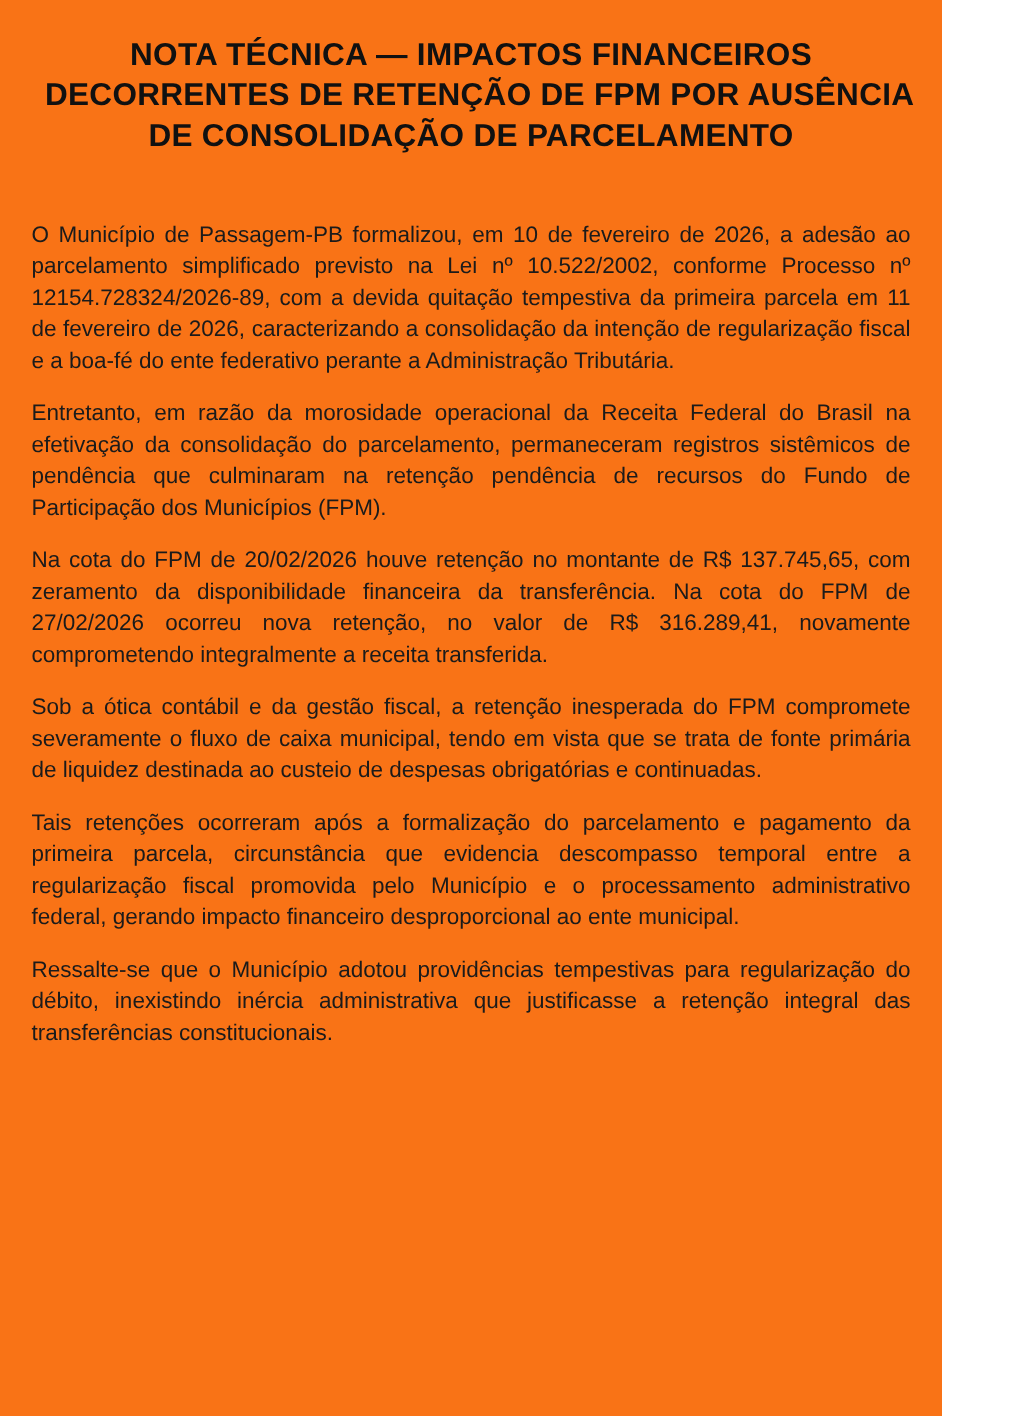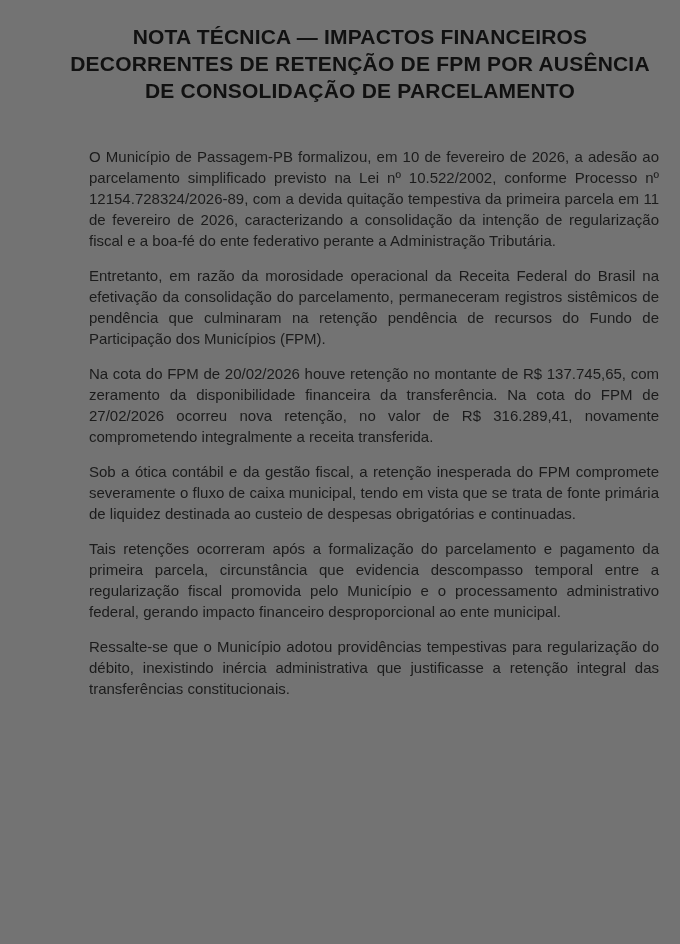--- a/index.html
+++ b/index.html
@@ -2,47 +2,45 @@
 <html lang="pt-BR"><head>
 <meta charset="utf-8">
 <style>
   html, body {
     margin: 0;
     padding: 0;
     background: #ffffff;
   }
   .page {
     position: relative;
-    width: 680px;
+    width: 628px;
     height: 944px;
-    background: #737373;
+    background: #f97316;
     font-family: "Liberation Sans", "DejaVu Sans", sans-serif;
     color: #1b1b1b;
     overflow: hidden;
     box-sizing: border-box;
-    padding-left: 40px;
   }
   .title {
     margin: 0;
     padding: 23px 30px 0 30px;
     text-align: center;
     font-size: 21px;
     font-weight: 700;
     line-height: 27px;
     color: #111111;
     letter-spacing: 0.2px;
   }
   .title .tl {
     display: block;
     white-space: nowrap;
   }
   .body-text {
     padding: 0 21px;
     margin-top: 42px;
-    margin-left: 28px;
   }
   .body-text p {
     margin: 0 0 14px 0;
     font-size: 15px;
     line-height: 21px;
     text-align: justify;
     text-justify: inter-word;
     color: #1b1b1b;
   }
   .body-text p:last-child {

